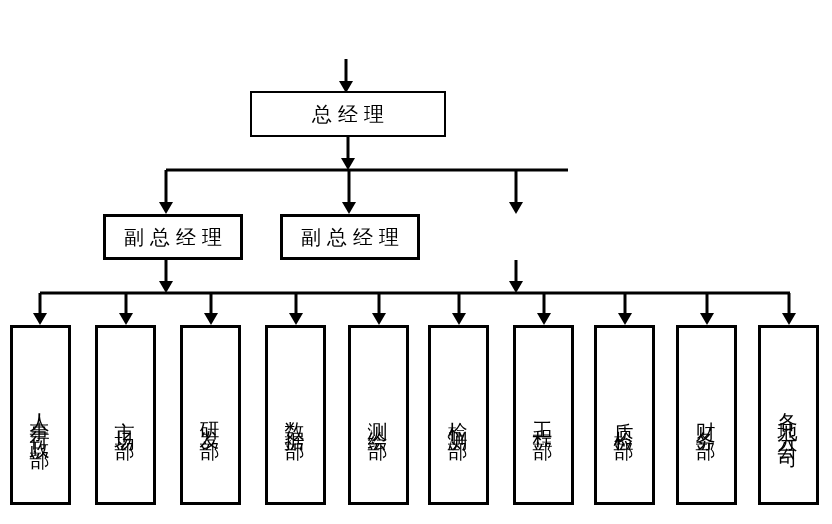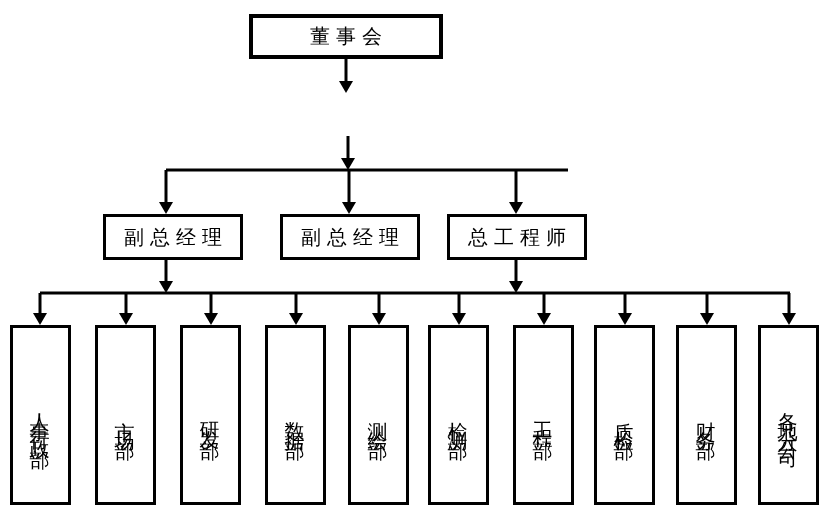--- a/index.html
+++ b/index.html
@@ -97,34 +97,31 @@
     <line x1="544" y1="293" x2="544" y2="314"></line>
       <polygon points="537,313 551,313 544,325" stroke="none"></polygon>
     <line x1="625" y1="293" x2="625" y2="314"></line>
       <polygon points="618,313 632,313 625,325" stroke="none"></polygon>
     <line x1="707" y1="293" x2="707" y2="314"></line>
       <polygon points="700,313 714,313 707,325" stroke="none"></polygon>
     <line x1="789" y1="293" x2="789" y2="314"></line>
       <polygon points="782,313 796,313 789,325" stroke="none"></polygon>
   </svg>
 
-  <div class="node board">
-    <span class="label-h">董事会</span>
+
+  <div class="node gm">
+    <span class="label-h">总经理</span>
   </div>
-
 
 
   <div class="node row2 dgm1">
     <span class="label-h">副总经理</span>
   </div>
   <div class="node row2 dgm2">
     <span class="label-h">副总经理</span>
-  </div>
-  <div class="node row2 ce">
-    <span class="label-h">总工程师</span>
   </div>
 
   <div class="node dept" style="left:10px">
     <span class="label-v">人事行政部</span>
   </div>
   <div class="node dept" style="left:95px">
     <span class="label-v">市场部</span>
   </div>
   <div class="node dept" style="left:180px">
     <span class="label-v">研发部</span>

